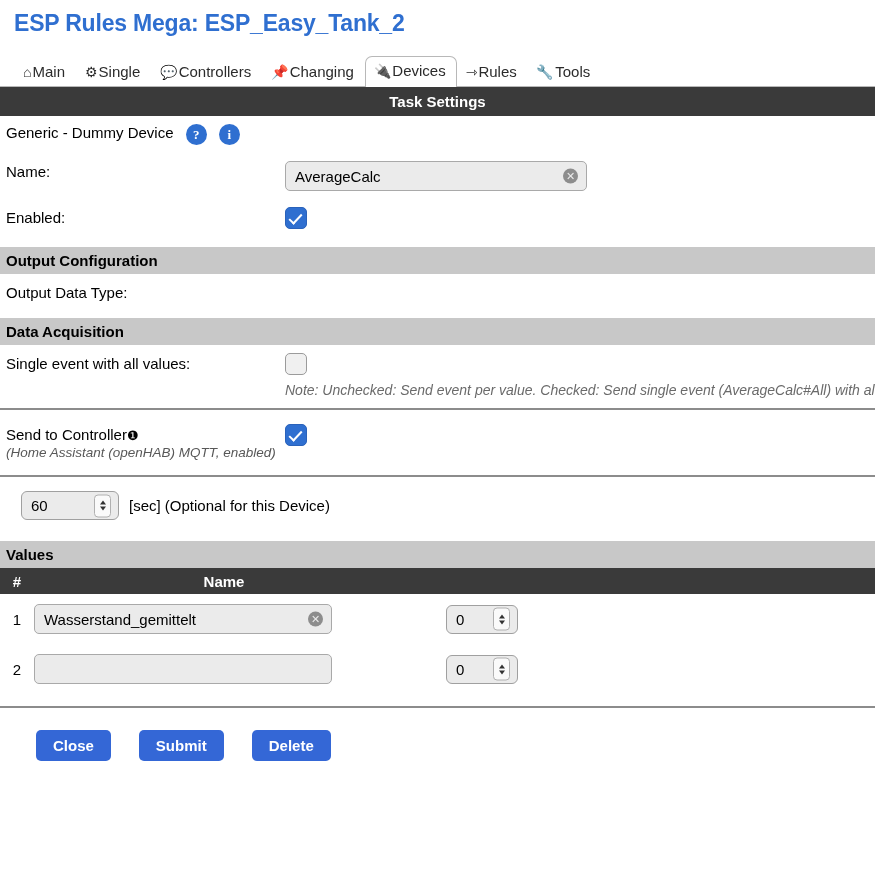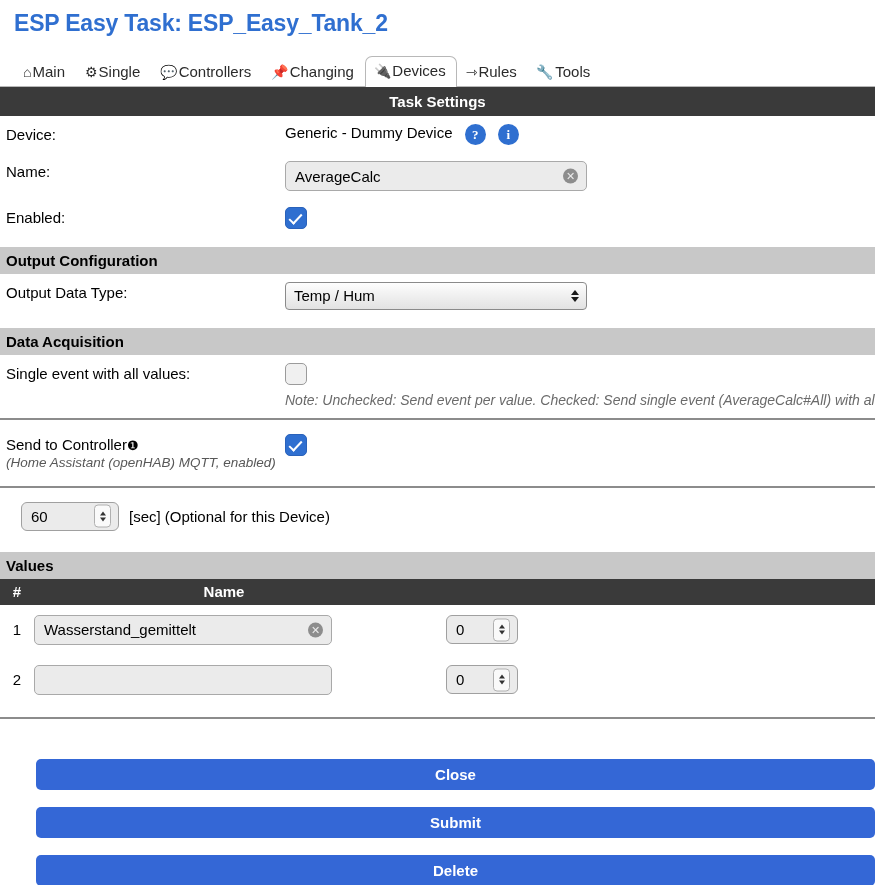--- a/index.html
+++ b/index.html
@@ -312,40 +312,39 @@
     height: 50px;
   }
   .v-num { width: 34px; text-align: center; flex: none; font-size: 15px; }
   .v-name { width: 380px; flex: none; }
   .v-dec { width: 200px; flex: none; padding-left: 32px; box-sizing: border-box; }
   .v-name .textinput { width: 298px; }
 
   
   .btnbar {
     display: flex;
-    gap: 17px;
-    padding: 40px 0 0 36px;
-    flex-direction: column;
+    gap: 28px;
+    padding: 22px 0 0 36px;
   }
   .btn {
     background: #3467d6;
     color: #ffffff;
     font-family: "Liberation Sans", sans-serif;
     font-size: 15px;
     font-weight: bold;
     border: none;
     border-radius: 5px;
     padding: 7px 17px;
     cursor: pointer;
   }
 </style>
 </head>
 <body>
 
-<div class="page-title">ESP Easy Task: ESP_Easy_Tank_2</div>
+<div class="page-title">ESP Rules Mega: ESP_Easy_Tank_2</div>
 
 <div class="tabbar">
   <div class="tab">
     <span class="ticon">⌂</span>
     <span>Main</span>
   </div>
   <div class="tab">
     <span class="ticon">⚙</span>
     <span>Single</span>
   </div>
@@ -367,21 +366,20 @@
   </div>
   <div class="tab">
     <span class="ticon">🔧</span>
     <span>Tools</span>
   </div>
 </div>
 
 <div class="bar-dark">Task Settings</div>
 
 <div class="row">
-  <div class="lbl">Device:</div>
   <div class="fld">
     <span>Generic - Dummy Device</span>
     <span class="badge">?</span>
     <span class="badge">i</span>
   </div>
 </div>
 
 <div class="row">
   <div class="lbl">Name:</div>
   <div class="fld">
@@ -397,27 +395,20 @@
   <div class="fld">
     <span class="chk on"></span>
   </div>
 </div>
 
 <div class="bar-gray">Output Configuration</div>
 
 <div class="row">
   <div class="lbl">Output Data Type:</div>
   <div class="fld">
-    <span class="selectbox">
-      <span>Temp / Hum</span>
-      <span class="arrows">
-        <span class="tri-up"></span>
-          <span class="tri-dn"></span>
-      </span>
-    </span>
   </div>
 </div>
 
 <div class="bar-gray">Data Acquisition</div>
 
 <div class="row">
   <div class="lbl">Single event with all values:</div>
   <div class="fld">
     <span class="chk off"></span>
     <div class="note">Note: Unchecked: Send event per value. Checked: Send single event (AverageCalc#All) with all values</div>

